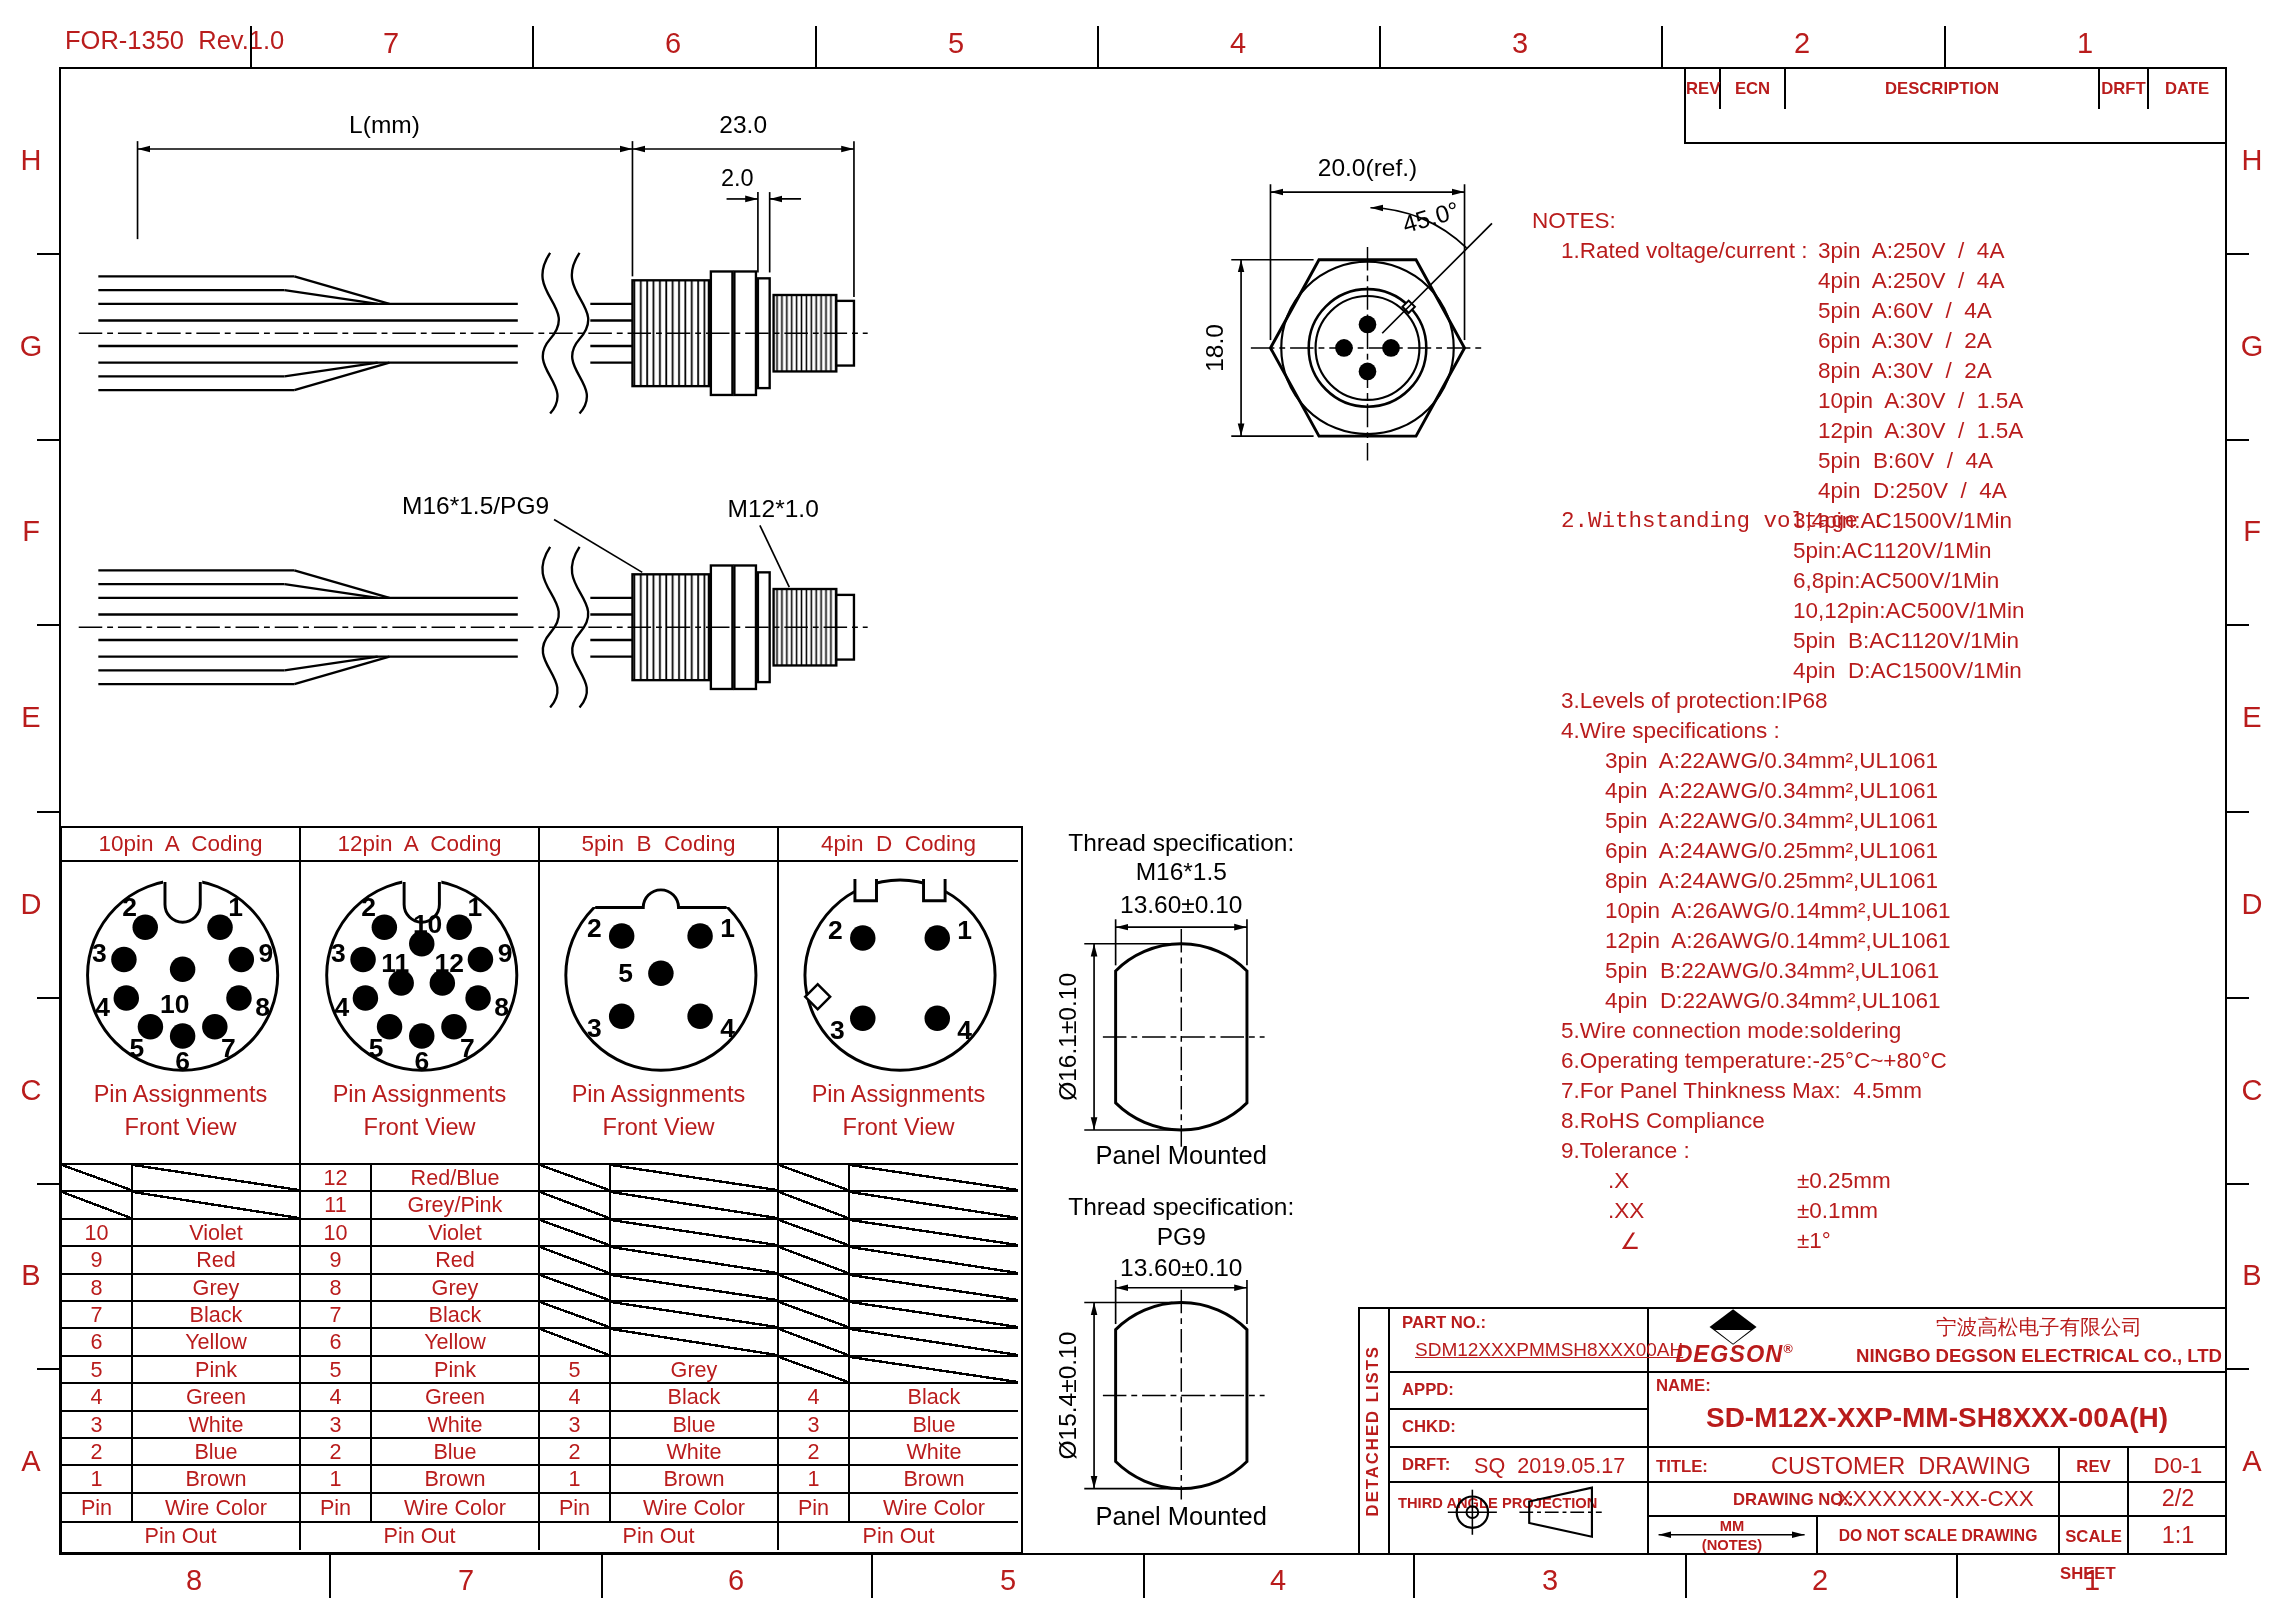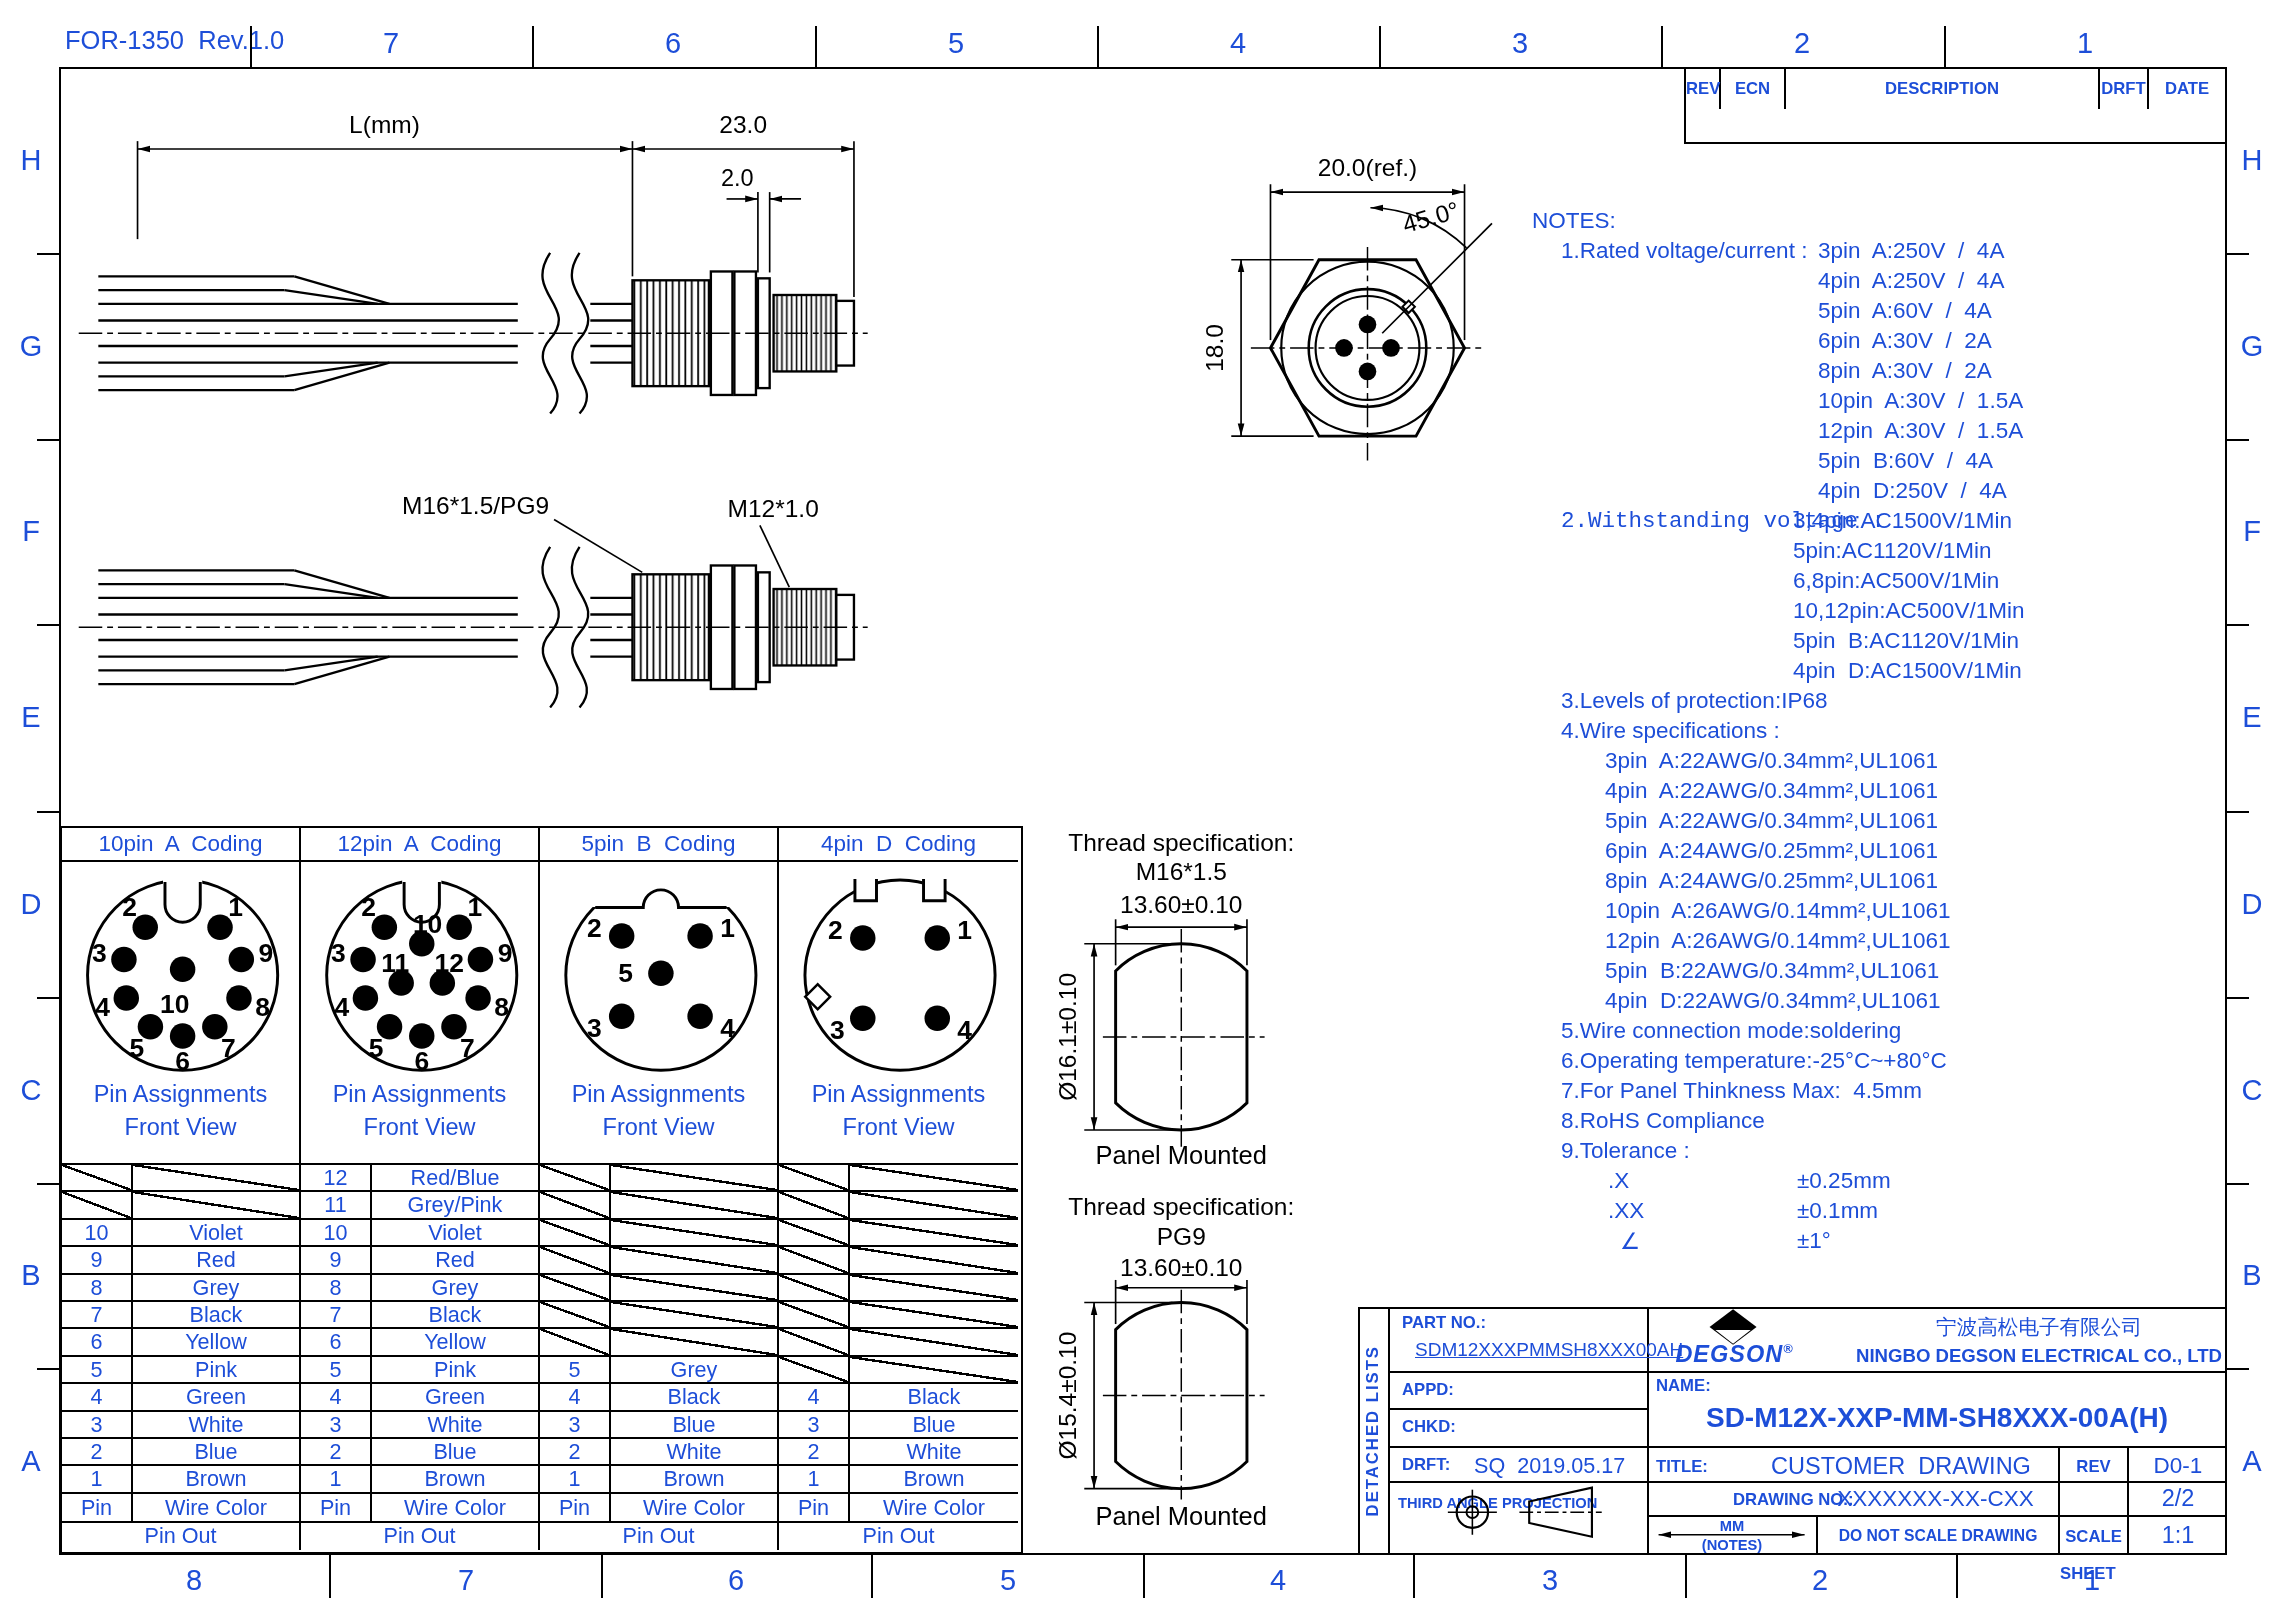--- a/index.html
+++ b/index.html
@@ -1,17 +1,17 @@
 <!DOCTYPE html>
 <html><head>
 <meta charset="utf-8">
 <style>
   html,body{margin:0;padding:0;background:#fff;}
   #page{position:relative;width:2293px;height:1621px;background:#fff;overflow:hidden;
-        font-family:"Liberation Sans","DejaVu Sans",sans-serif;color:#1d4ed8;}
+        font-family:"Liberation Sans","DejaVu Sans",sans-serif;color:#b91c1c;}
   #frame{position:absolute;left:59px;top:67px;width:2168px;height:1488px;border:2.9px solid #000;box-sizing:border-box;}
   .tick{position:absolute;background:#000;}
   .blab{position:absolute;font-size:29px;transform:translate(-50%,-50%);white-space:pre;}
   .docref{position:absolute;font-size:25.5px;white-space:pre;}
   
   #rev{position:absolute;left:1684px;top:67px;width:543px;height:77px;border:2.9px solid #000;box-sizing:border-box;background:#fff;}
   #rev .t{height:31px;line-height:31px;text-align:center;font-size:18.6px;font-weight:bold;border-bottom:2px solid #000;white-space:pre;}
   #rev .hd{display:flex;height:40px;}
   #rev .hd div{border-right:2px solid #000;line-height:40px;text-align:center;font-size:16.7px;font-weight:bold;box-sizing:border-box;}
   #rev .hd div:last-child{border-right:none;}

